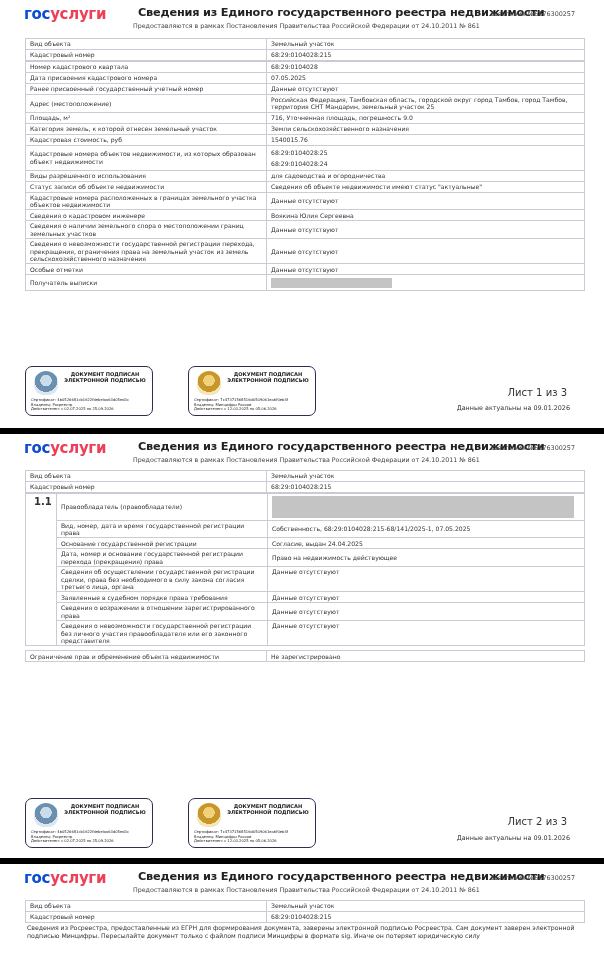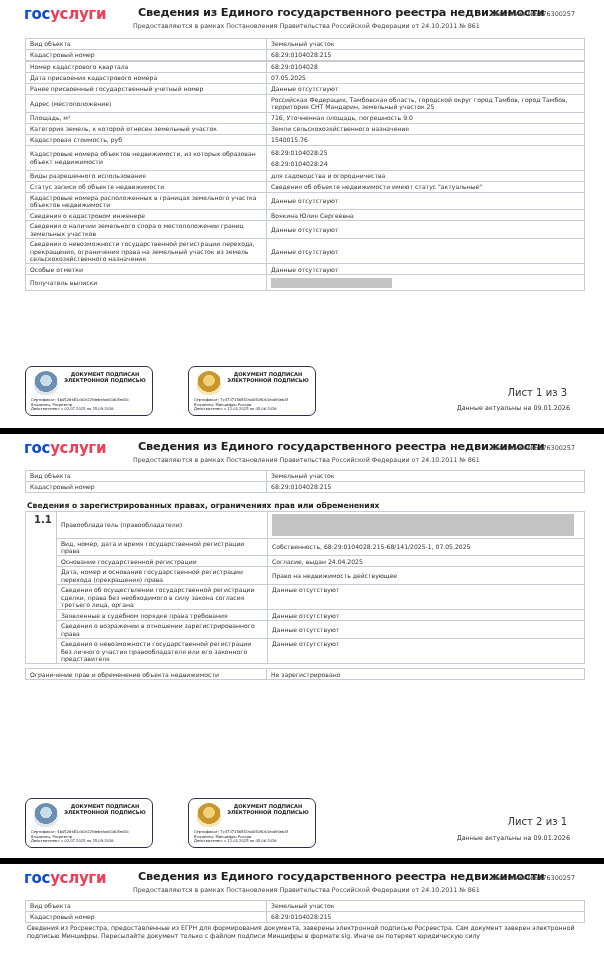--- a/index.html
+++ b/index.html
@@ -173,21 +173,20 @@
         <tr>
           <td class="k">Вид объекта</td>
           <td>Земельный участок</td>
         </tr>
     <tr>
           <td class="k">Кадастровый номер</td>
           <td>68:29:0104028:215</td>
         </tr>
   </tbody>
     </table>
-  <div class="sec-title" style="margin-top:8px">Сведения о зарегистрированных правах, ограничениях прав или обременениях</div>
   <div class="rights-wrap">
     <div class="rights-num">1.1</div>
     <table class="t">
       <tbody>
           <tr>
             <td class="k" style="height:26px">Правообладатель (правообладатели)</td>
             <td><span class="redact wide"></span></td>
           </tr>
       <tr>
             <td class="k">Вид, номер, дата и время государственной регистрации права</td>
@@ -240,21 +239,21 @@
   </div>
   <div class="stamp" style="left:188px;top:364px">
     <div class="emb gold"></div>
     <div class="ttl">ДОКУМЕНТ ПОДПИСАН ЭЛЕКТРОННОЙ ПОДПИСЬЮ</div>
     <div class="meta">
         <div>Сертификат: 7c47371568516d0509061ea6f0eb4f</div>
         <div>Владелец: Минцифры России</div>
         <div>Действителен: с 12.03.2025 по 05.06.2026</div>
       </div>
   </div>
-  <div class="pg-no" style="top:382px">Лист 2 из 1</div>
+  <div class="pg-no" style="top:382px">Лист 2 из 3</div>
   <div class="actual" style="top:400px">Данные актуальны на 09.01.2026</div>
 </div>
 
 <div class="page" id="page3">
   <div class="hdr">
     <div class="logo"><span class="a">гос</span><span class="b">услуги</span></div>
     <div class="doc-title">Сведения из Единого государственного реестра недвижимости</div>
     <div class="doc-sub">Предоставляются в рамках Постановления Правительства Российской Федерации от 24.10.2011 № 861</div>
     <div class="app-no">Заявление №6676300257</div>
   </div>

